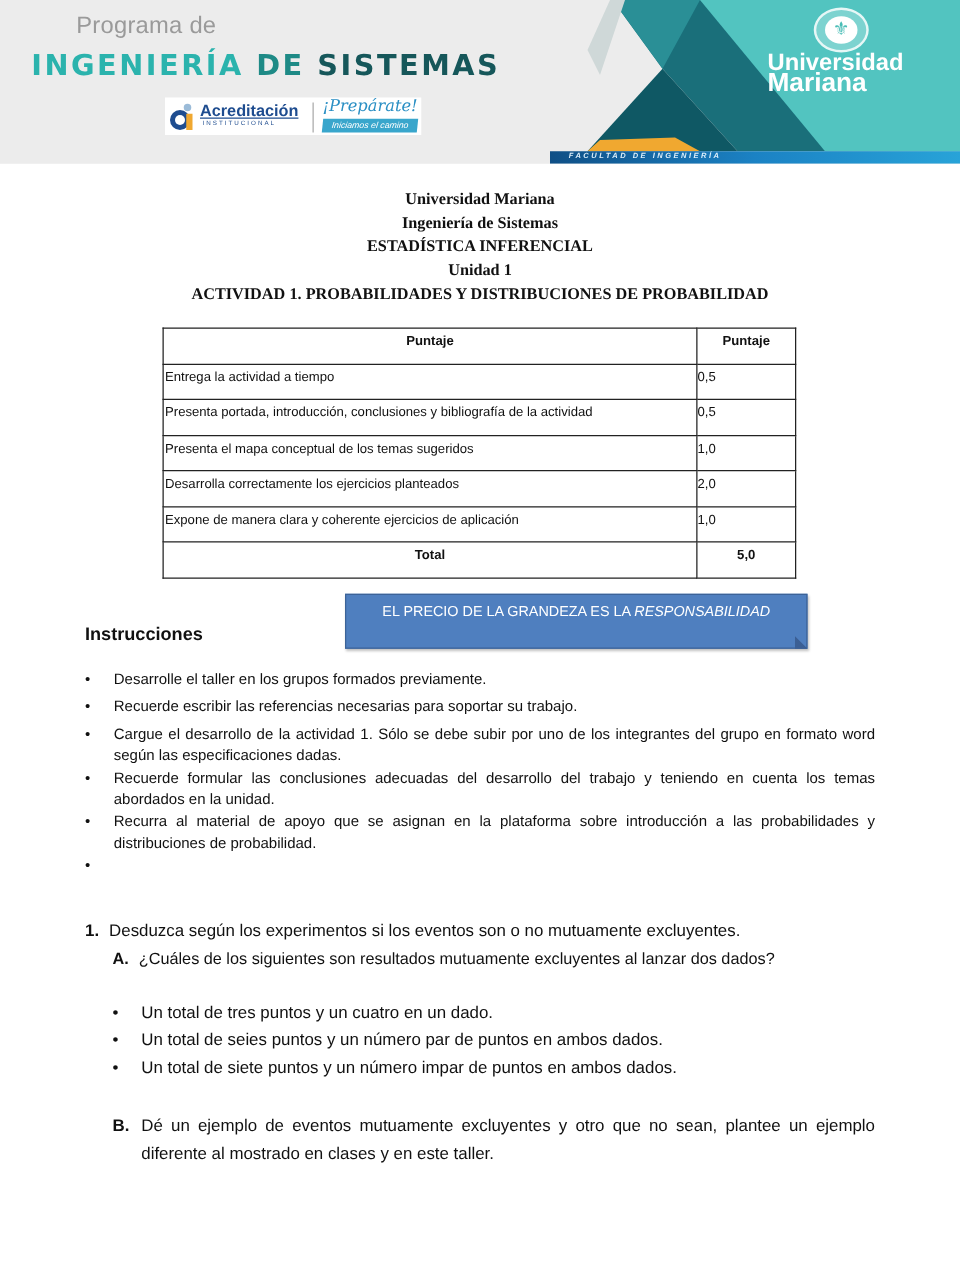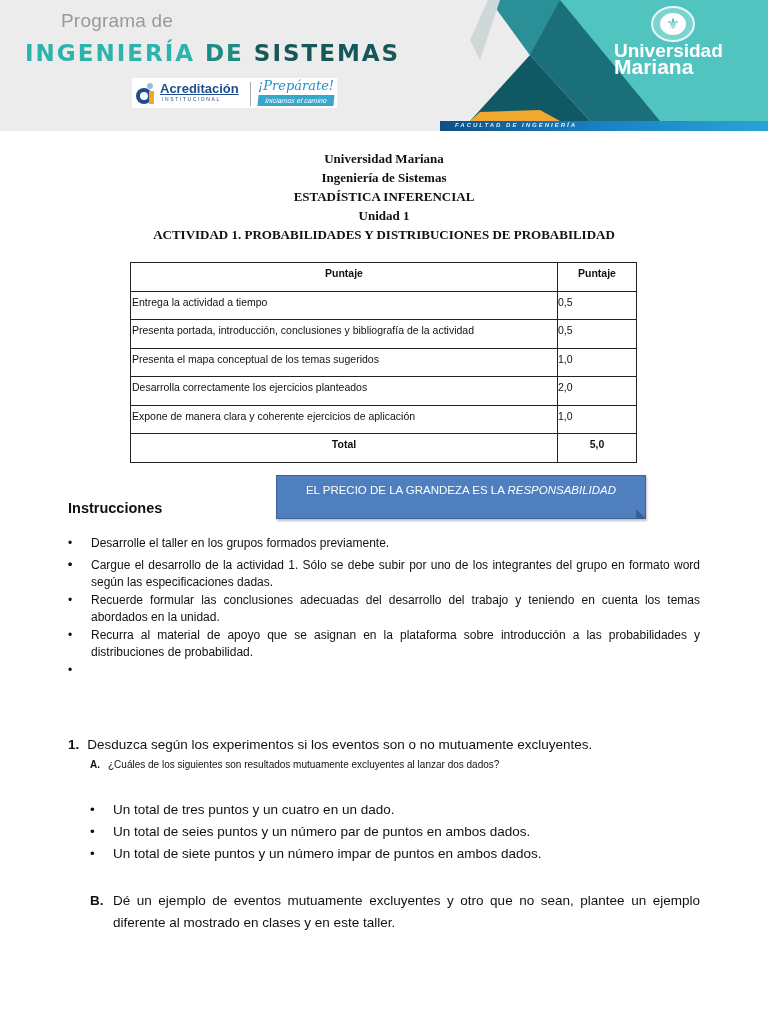--- a/index.html
+++ b/index.html
@@ -47,21 +47,21 @@
   .instr-title { position: absolute; left: 68px; top: 500px; font-size: 14.5px; font-weight: bold; color: #111; }
 
   
   .instr { position: absolute; left: 68px; top: 535px; width: 632px; font-size: 12px; line-height: 17px; color: #111; list-style: none; }
   .instr li { position: relative; padding-left: 23px; text-align: justify; margin-bottom: 5px; }
   .instr li .bul { position: absolute; left: 0; top: 0; }
 
   
   .q1 { position: absolute; left: 68px; top: 737px; width: 640px; font-size: 13.5px; color: #111; }
   .q1 .num { font-weight: bold; margin-right: 8px; }
-  .qA { position: absolute; left: 90px; top: 759px; width: 620px; font-size: 10px; color: #111; }
+  .qA { position: absolute; left: 90px; top: 759px; width: 620px; font-size: 13px; color: #111; }
   .qA .lab, .qB .lab { font-weight: bold; margin-right: 8px; }
   .qlist { position: absolute; left: 90px; top: 802px; width: 620px; font-size: 13.5px; list-style: none; color: #111; }
   .qlist li { position: relative; padding-left: 23px; height: 22px; }
   .qlist li .bul { position: absolute; left: 0; top: 0; }
   .qB { position: absolute; left: 90px; top: 890px; width: 610px; font-size: 13.5px; line-height: 22px; color: #111; text-align: justify; padding-left: 23px; }
   .qB .lab { position: absolute; left: 0; top: 0; }
 </style>
 </head>
 <body>
 
@@ -143,21 +143,21 @@
 <div class="motto">
   <span>EL PRECIO DE LA GRANDEZA ES LA</span>
   <span class="em">RESPONSABILIDAD</span>
   <div class="motto-fold"></div>
 </div>
 
 <div class="instr-title">Instrucciones</div>
 
 <ul class="instr">
   <li><span class="bul">•</span><span>Desarrolle el taller en los grupos formados previamente.</span></li>
-  <li><span class="bul">•</span></li>
+  <li><span class="bul">•</span><span>Recuerde escribir las referencias necesarias para soportar su trabajo.</span></li>
   <li style="margin-bottom:1px;"><span class="bul">•</span><span>Cargue el desarrollo de la actividad 1. Sólo se debe subir por uno de los integrantes del grupo en formato word según las especificaciones dadas.</span></li>
   <li style="margin-bottom:1px;"><span class="bul">•</span><span>Recuerde formular las conclusiones adecuadas del desarrollo del trabajo y teniendo en cuenta los temas abordados en la unidad.</span></li>
   <li style="margin-bottom:1px;"><span class="bul">•</span><span>Recurra al material de apoyo que se asignan en la plataforma sobre introducción a las probabilidades y distribuciones de probabilidad.</span></li>
   <li><span class="bul">•</span></li>
 </ul>
 
 <div class="q1">
   <span class="num">1.</span><span>Desduzca según los experimentos si los eventos son  o no mutuamente excluyentes.</span>
 </div>
 <div class="qA">

